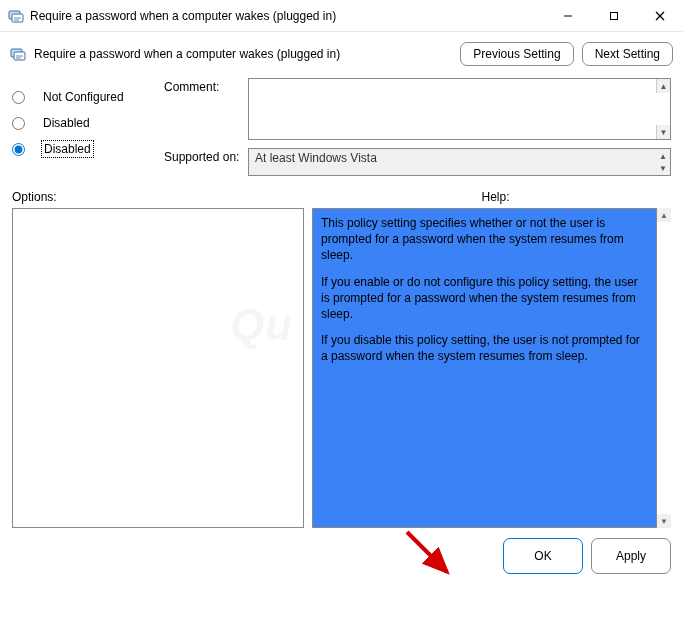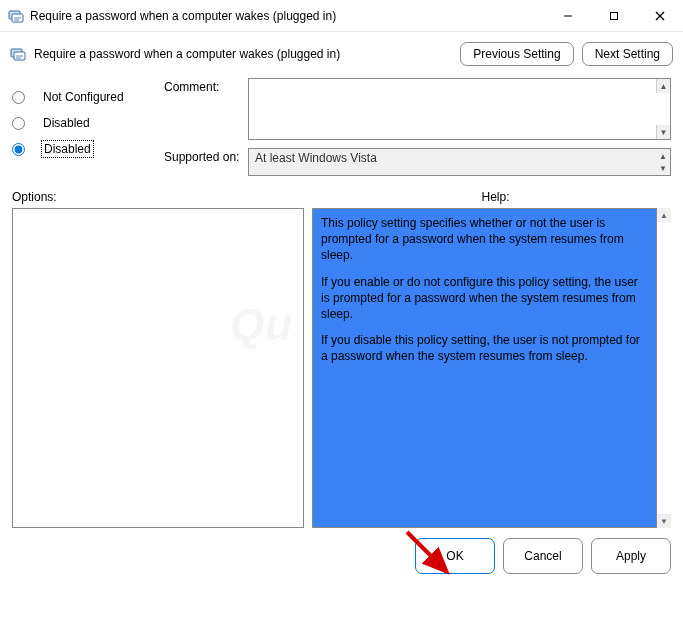--- a/index.html
+++ b/index.html
@@ -158,21 +158,20 @@
     </div>
     <div class="outer-sb">
       <div class="cap">▲</div>
       <div class="cap">▼</div>
     </div>
   </div>
 </div>
 
 <div class="footer">
   <button class="btn primary">OK</button>
-  <button class="btn">Cancel</button>
   <button class="btn">Apply</button>
 </div>
 
 <svg class="arrow" width="60" height="60">
   <defs>
       <marker id="ah" markerWidth="8" markerHeight="8" refX="6" refY="3" orient="auto">
         <path d="M0,0 L7,3 L0,6 Z" fill="#d40000"></path>
       </marker>
     </defs>
   <line x1="5" y1="5" x2="45" y2="45" stroke="#d40000" stroke-width="4" marker-end="url(#ah)"></line>

